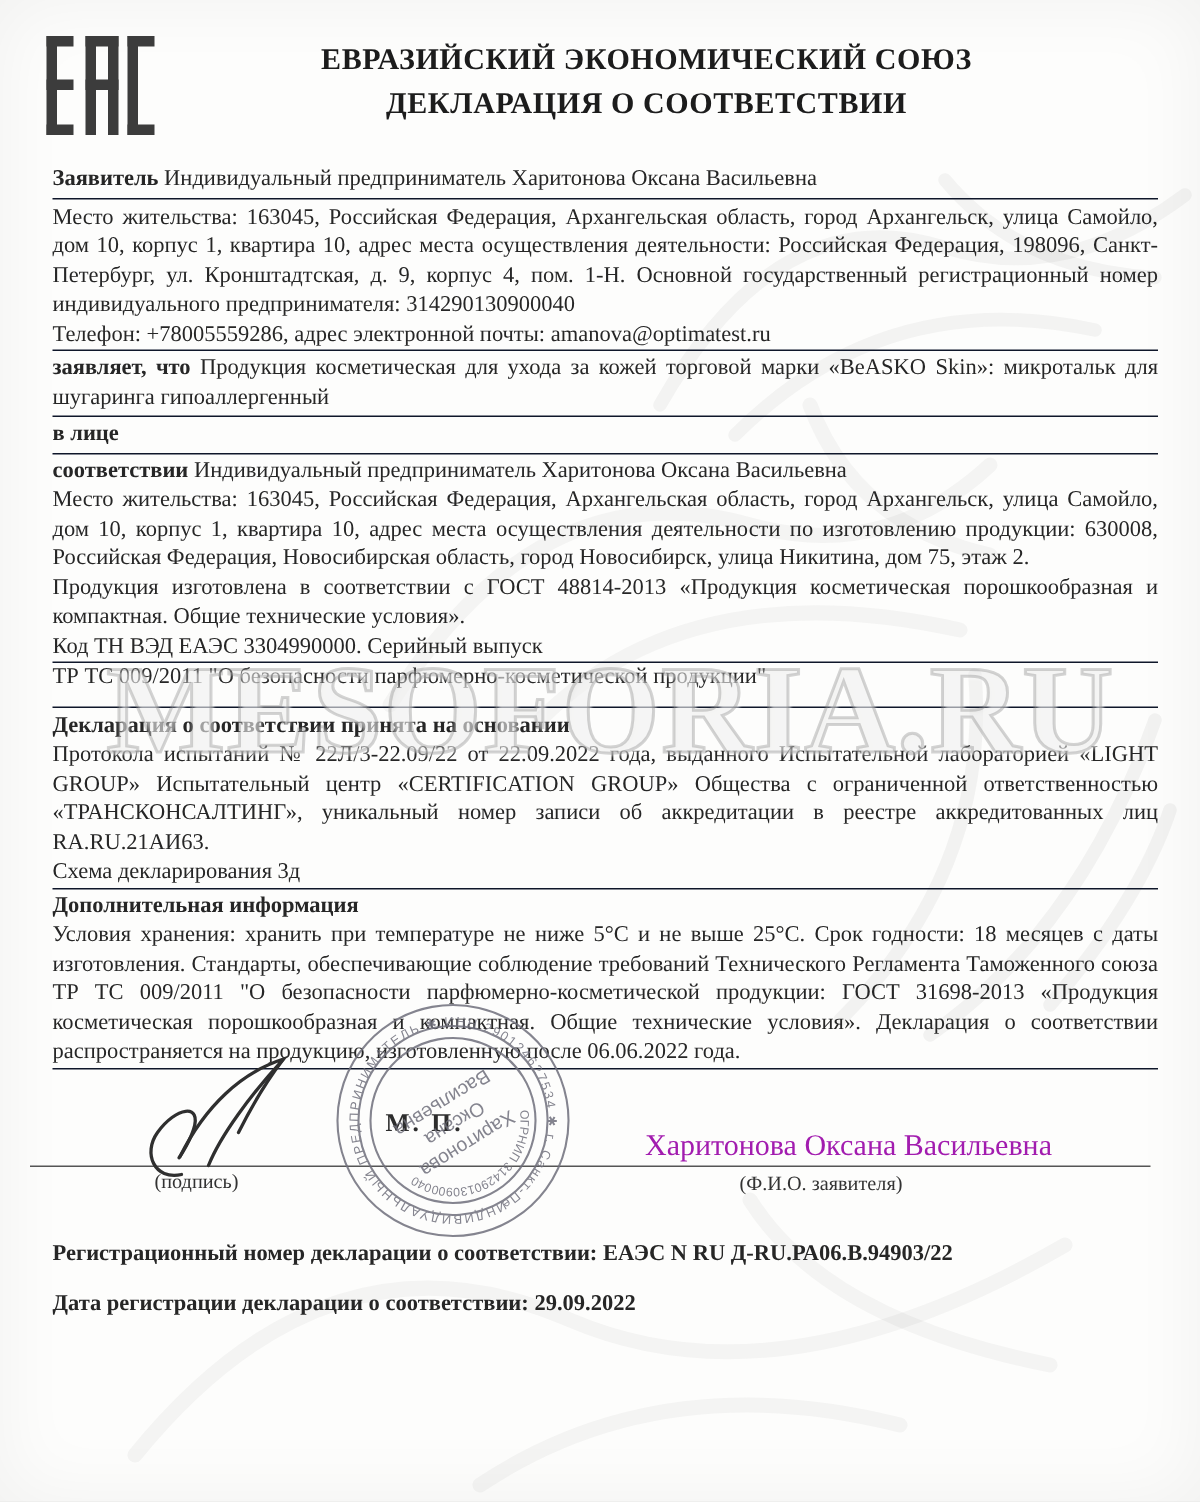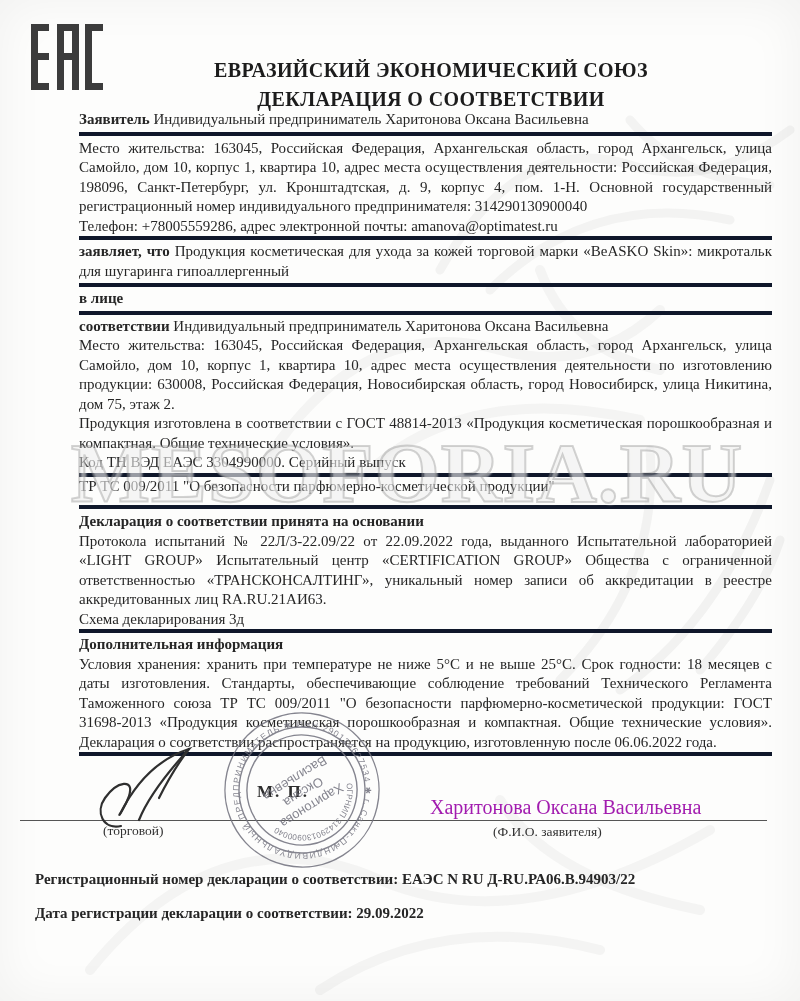--- a/index.html
+++ b/index.html
@@ -7,25 +7,25 @@
     position:relative;width:800px;height:1001px;margin:0 auto;
     background:#fdfdfc;overflow:hidden;
     box-shadow:inset 0 0 50px rgba(0,0,0,0.05);
     font-family:"Liberation Serif","DejaVu Serif",serif;
     color:#222;
   }
   .doc{position:absolute;left:35px;right:28px;top:0;}
   
   .hdr{position:relative;padding-top:26px;height:82px;}
   .eac{position:absolute;left:-6px;top:22px;}
-  .titles{text-align:center;padding-left:55px;margin-top:30px;}
+  .titles{text-align:center;padding-left:55px;}
   .titles div{font-weight:bold;font-size:20px;line-height:29px;letter-spacing:.4px;color:#1c1c1c;}
   
   p{margin:0;}
-  .sec{border-bottom:4px solid #0f172a;margin-left:44px;}
+  .sec{border-bottom:1px solid #0f172a;}
   .b{font-weight:bold;}
   .t{font-size:15px;line-height:19.5px;color:#262626;}
   .just{text-align:justify;}
   .lblline{padding:2px 0 2px 0;}
   .gapb{padding-bottom:9px;}
   
   .sig-row{position:relative;height:96px;margin-top:4px;font-size:13.5px;}
   .sig-line{position:absolute;left:-15px;right:5px;top:60px;border-top:1.3px solid #555;}
   .cap-sign{position:absolute;left:68px;top:63px;color:#333;}
   .fio-name{position:absolute;left:395px;top:36px;font-size:20px;color:#a21caf;}
@@ -168,21 +168,21 @@
           <g fill="#70707c" stroke="none" font-family="Liberation Sans, sans-serif">
             <text font-size="8.6" letter-spacing="1.2"><textPath href="#ringP">ИНДИВИДУАЛЬНЫЙ ПРЕДПРИНИМАТЕЛЬ ✱ ИНН 290124627534 ✱ г. Санкт-Петербург</textPath></text>
             <text font-size="8.2"><textPath href="#innerP" startOffset="50%" text-anchor="middle">ОГРНИП 314290130900040</textPath></text>
             <text x="84" y="70" text-anchor="middle" font-size="13">Харитонова</text>
             <text x="84" y="86" text-anchor="middle" font-size="13">Оксана</text>
             <text x="84" y="102" text-anchor="middle" font-size="13">Васильевна</text>
           </g>
         </g>
       </svg>
       <div class="sig-line"></div>
-      <span class="cap-sign">(торговой)</span>
+      <span class="cap-sign">(подпись)</span>
       <span class="fio-name">Харитонова Оксана Васильевна</span>
       <span class="cap-fio">(Ф.И.О. заявителя)</span>
     </div>
 
     <p class="t b reg">Регистрационный номер декларации о соответствии: ЕАЭС N RU Д-RU.РА06.В.94903/22</p>
     <p class="t b date">Дата регистрации декларации о соответствии: 29.09.2022</p>
 
   </div>
 </div>
 

